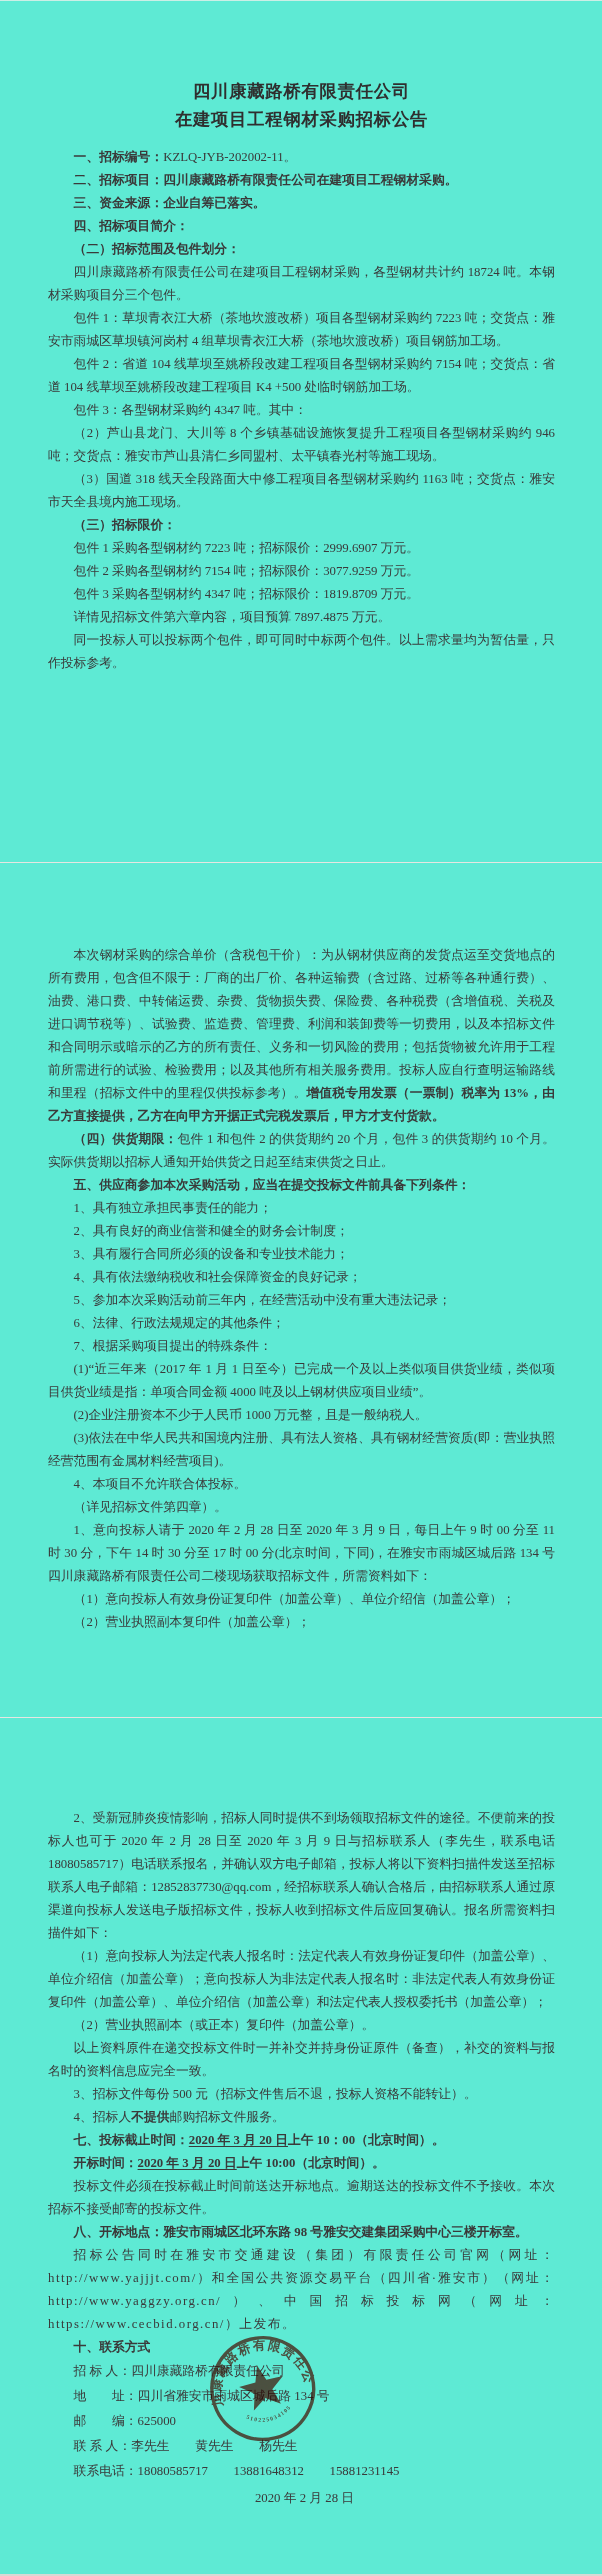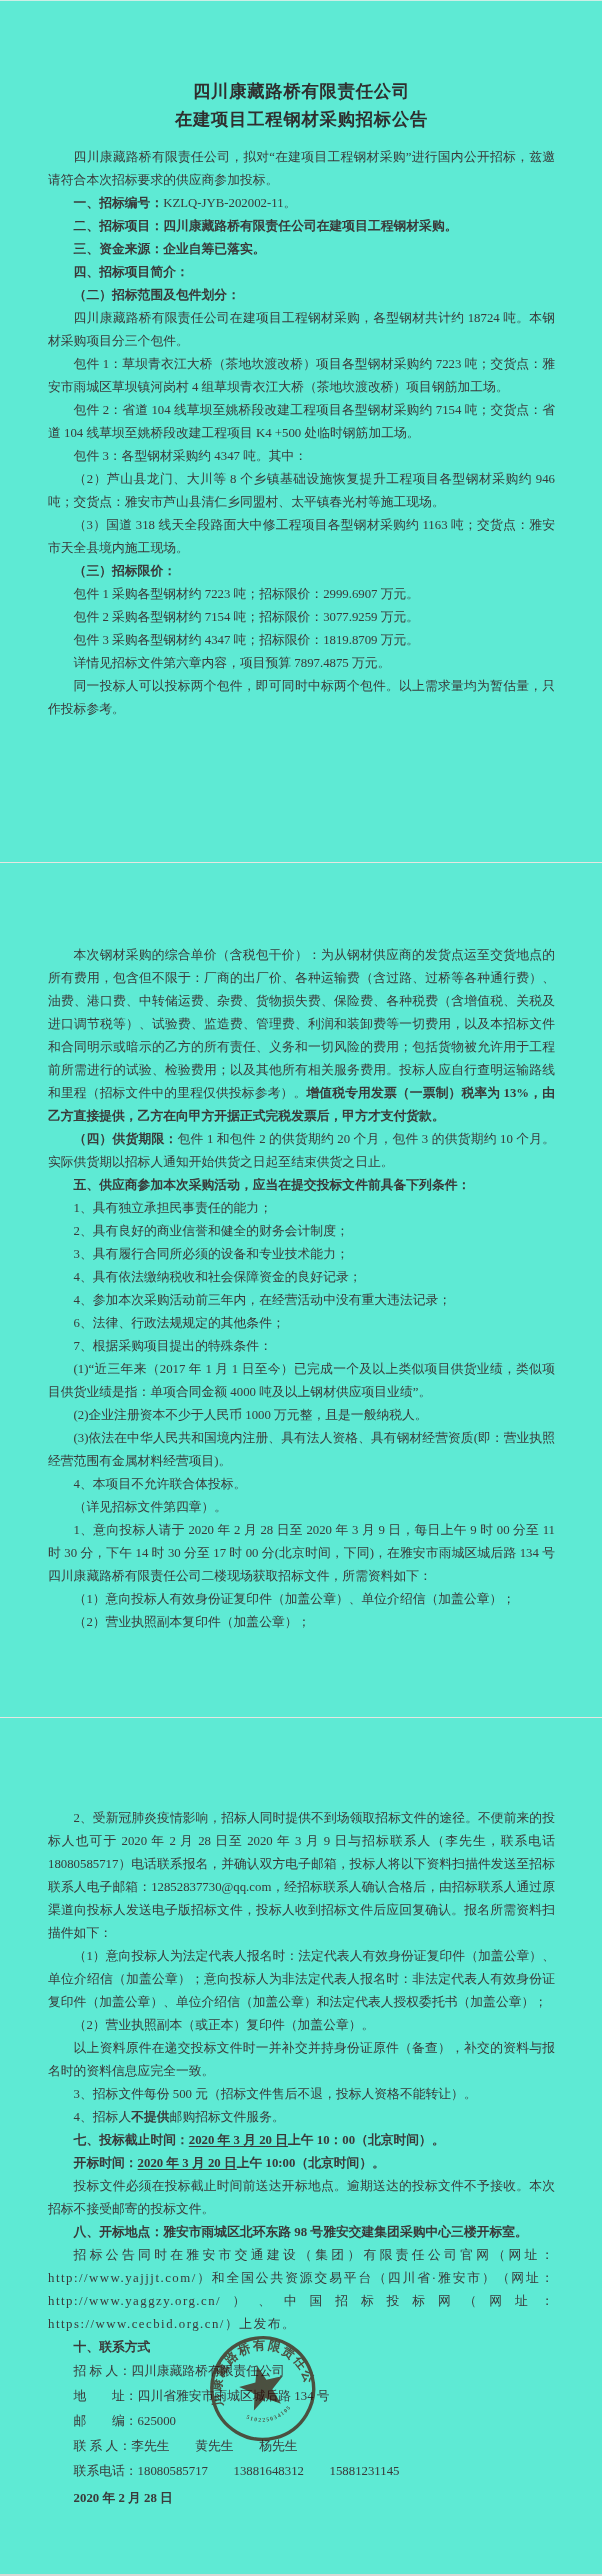--- a/index.html
+++ b/index.html
@@ -10,36 +10,35 @@
   .page1{height:863px;padding-top:78px;border-bottom:1.5px solid #e6e6e1;box-shadow:0 0.8px 0 #f1f1ec inset;}
   .page2{height:855px;padding-top:81px;border-bottom:1.5px solid #e6e6e1;}
   .page3{height:858px;padding-top:89px;border-bottom:2.3px solid #d8d8d3;}
   .title{margin:0;text-align:center;font-size:17.3px;font-weight:bold;line-height:28px;letter-spacing:0.8px;color:#2f2f2f;}
   .title-block{margin-bottom:12px;}
   .p{margin:0;text-indent:2em;text-align:justify;}
   .b{font-weight:bold;}
   .u{text-decoration:underline;text-underline-offset:2.3px;}
   .spread{letter-spacing:1.5px;}
   .contact-line{margin:0;text-indent:2em;line-height:25px;}
-  .date-line{margin:3px 0 0 0;text-align:left;padding-right:19.6px;font-weight:bold;}
+  .date-line{margin:3px 0 0 0;text-align:center;padding-right:19.6px;}
   .seal{position:absolute;left:206px;top:608px;width:113px;height:123px;
         transform:rotate(-14deg);opacity:.85;mix-blend-mode:multiply;pointer-events:none;}
   .seal text{font-family:"Liberation Serif","DejaVu Serif",serif;font-weight:bold;}
 </style>
 </head>
 <body>
 
 <div class="doc">
 
   <section class="page page1">
     <div class="title-block">
       <h1 class="title">四川康藏路桥有限责任公司</h1>
       <h1 class="title">在建项目工程钢材采购招标公告</h1>
     </div>
-    <p class="p">四川康藏路桥有限责任公司，拟对“在建项目工程钢材采购”进行国内公开招标，兹邀请符合本次招标要求的供应商参加投标。</p>
     <p class="p"><span class="b">一、招标编号：</span><span>KZLQ-JYB-202002-11。</span></p>
     <p class="p b">二、招标项目：四川康藏路桥有限责任公司在建项目工程钢材采购。</p>
     <p class="p b">三、资金来源：企业自筹已落实。</p>
     <p class="p b">四、招标项目简介：</p>
     <p class="p b">（二）招标范围及包件划分：</p>
     <p class="p">四川康藏路桥有限责任公司在建项目工程钢材采购，各型钢材共计约 18724 吨。本钢材采购项目分三个包件。</p>
     <p class="p">包件 1：草坝青衣江大桥（茶地坎渡改桥）项目各型钢材采购约 7223 吨；交货点：雅安市雨城区草坝镇河岗村 4 组草坝青衣江大桥（茶地坎渡改桥）项目钢筋加工场。</p>
     <p class="p">包件 2：省道 104 线草坝至姚桥段改建工程项目各型钢材采购约 7154 吨；交货点：省道 104 线草坝至姚桥段改建工程项目 K4 +500 处临时钢筋加工场。</p>
     <p class="p">包件 3：各型钢材采购约 4347 吨。其中：</p>
     <p class="p">（2）芦山县龙门、大川等 8 个乡镇基础设施恢复提升工程项目各型钢材采购约 946 吨；交货点：雅安市芦山县清仁乡同盟村、太平镇春光村等施工现场。</p>
@@ -53,21 +52,21 @@
   </section>
 
   <section class="page page2">
     <p class="p"><span>本次钢材采购的综合单价（含税包干价）：为从钢材供应商的发货点运至交货地点的所有费用，包含但不限于：厂商的出厂价、各种运输费（含过路、过桥等各种通行费）、油费、港口费、中转储运费、杂费、货物损失费、保险费、各种税费（含增值税、关税及进口调节税等）、试验费、监造费、管理费、利润和装卸费等一切费用，以及本招标文件和合同明示或暗示的乙方的所有责任、义务和一切风险的费用；包括货物被允许用于工程前所需进行的试验、检验费用；以及其他所有相关服务费用。投标人应自行查明运输路线和里程（招标文件中的里程仅供投标参考）。</span><span class="b">增值税专用发票（一票制）税率为 13%，由乙方直接提供，乙方在向甲方开据正式完税发票后，甲方才支付货款。</span></p>
     <p class="p"><span class="b">（四）供货期限：</span><span>包件 1 和包件 2 的供货期约 20 个月，包件 3 的供货期约 10 个月。实际供货期以招标人通知开始供货之日起至结束供货之日止。</span></p>
     <p class="p b">五、供应商参加本次采购活动，应当在提交投标文件前具备下列条件：</p>
     <p class="p">1、具有独立承担民事责任的能力；</p>
     <p class="p">2、具有良好的商业信誉和健全的财务会计制度；</p>
     <p class="p">3、具有履行合同所必须的设备和专业技术能力；</p>
     <p class="p">4、具有依法缴纳税收和社会保障资金的良好记录；</p>
-    <p class="p">4、参加本次采购活动前三年内，在经营活动中没有重大违法记录；</p>
+    <p class="p">5、参加本次采购活动前三年内，在经营活动中没有重大违法记录；</p>
     <p class="p">6、法律、行政法规规定的其他条件；</p>
     <p class="p">7、根据采购项目提出的特殊条件：</p>
     <p class="p">(1)“近三年来（2017 年 1 月 1 日至今）已完成一个及以上类似项目供货业绩，类似项目供货业绩是指：单项合同金额 4000 吨及以上钢材供应项目业绩”。</p>
     <p class="p">(2)企业注册资本不少于人民币 1000 万元整，且是一般纳税人。</p>
     <p class="p">(3)依法在中华人民共和国境内注册、具有法人资格、具有钢材经营资质(即：营业执照经营范围有金属材料经营项目)。</p>
     <p class="p">4、本项目不允许联合体投标。</p>
     <p class="p">（详见招标文件第四章）。</p>
     <p class="p">1、意向投标人请于 2020 年 2 月 28 日至 2020 年 3 月 9 日，每日上午 9 时 00 分至 11 时 30 分，下午 14 时 30 分至 17 时 00 分(北京时间，下同)，在雅安市雨城区城后路 134 号四川康藏路桥有限责任公司二楼现场获取招标文件，所需资料如下：</p>
     <p class="p">（1）意向投标人有效身份证复印件（加盖公章）、单位介绍信（加盖公章）；</p>
     <p class="p">（2）营业执照副本复印件（加盖公章）；</p>

